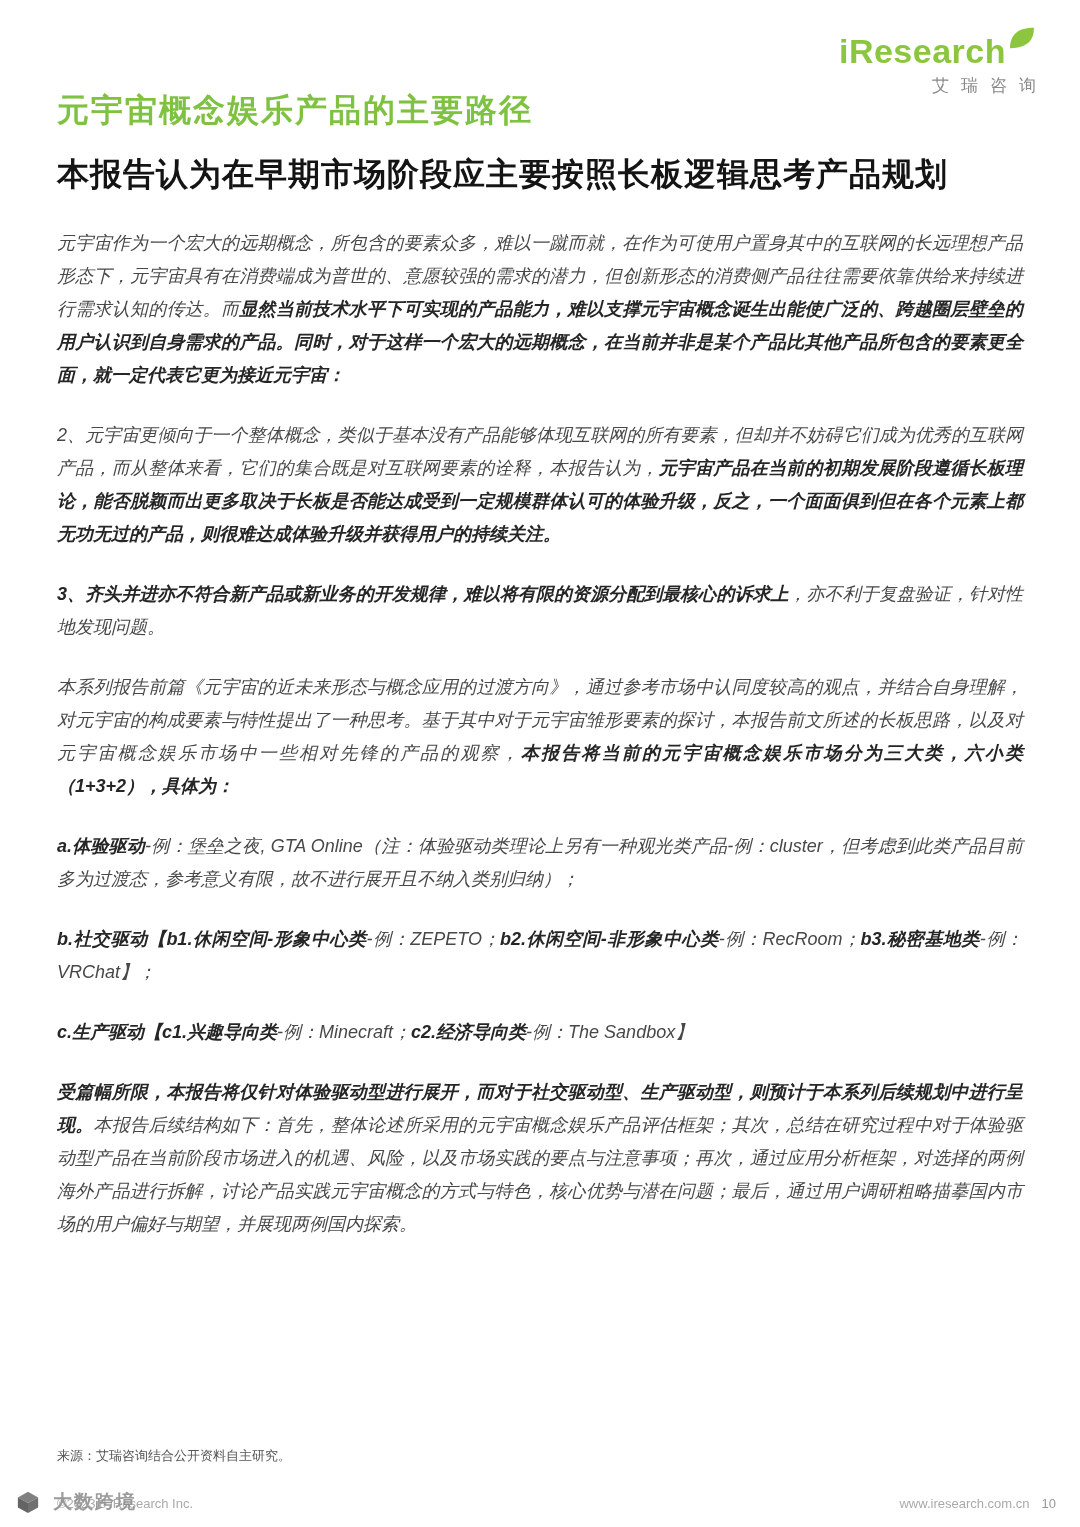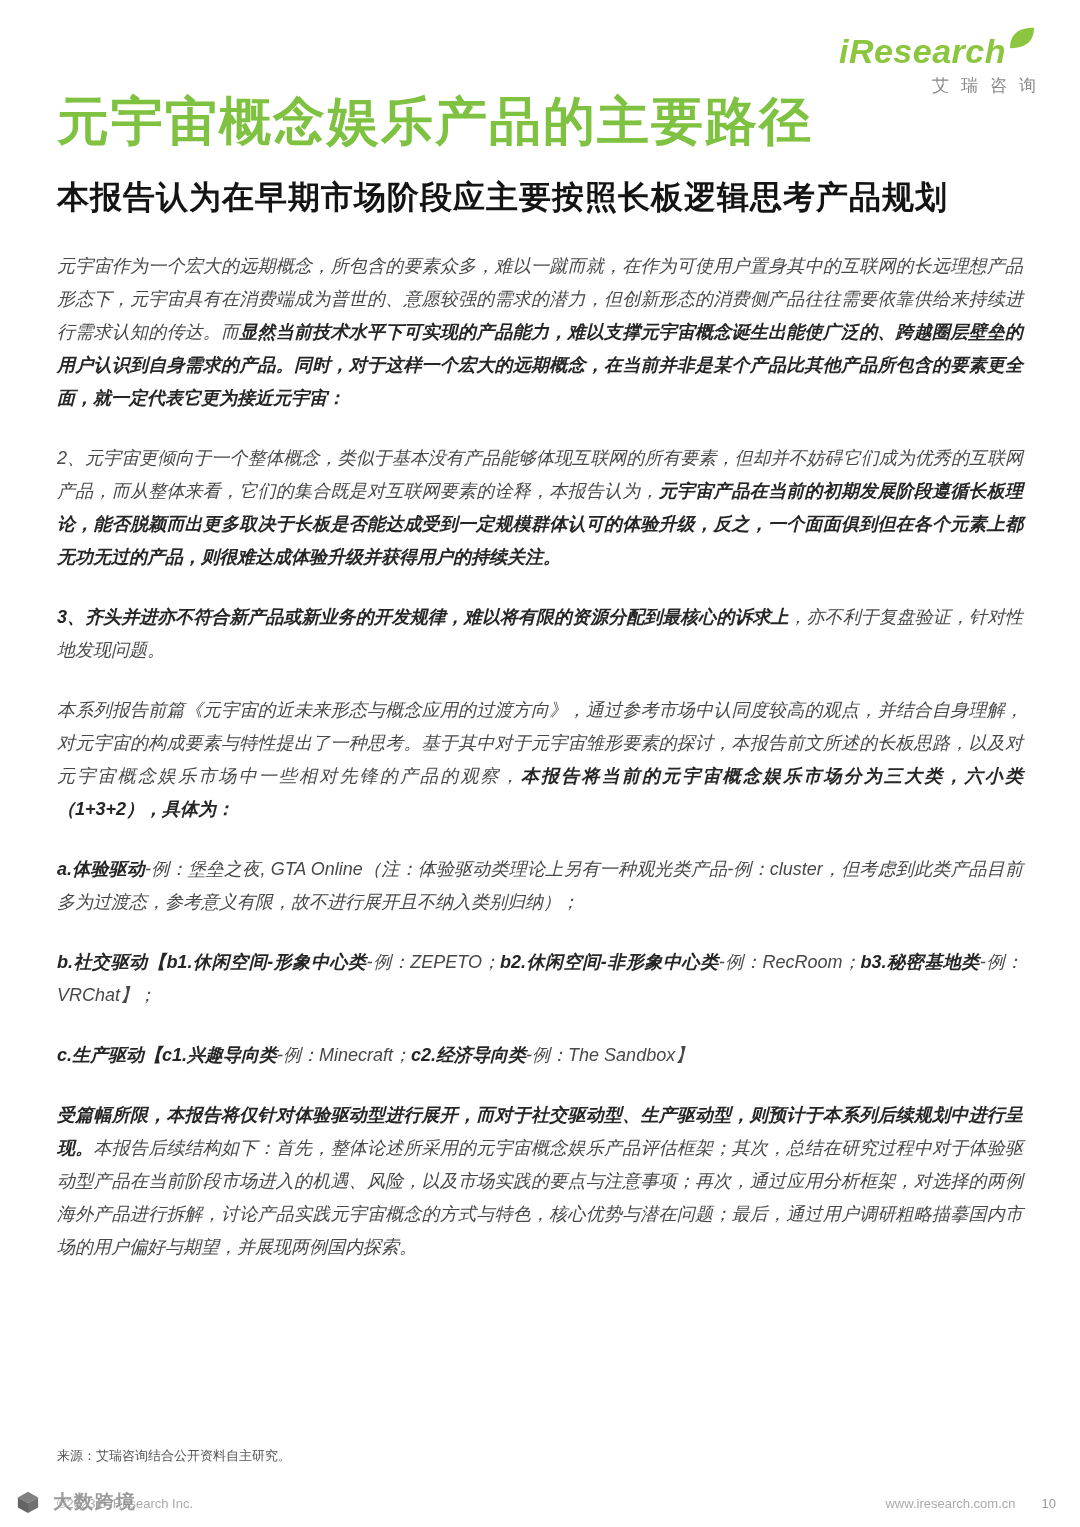--- a/index.html
+++ b/index.html
@@ -6,42 +6,42 @@
   * { margin:0; padding:0; box-sizing:border-box; }
   html, body { background:#ffffff; }
   body {
     width:1080px; height:1527px; position:relative; overflow:hidden;
     font-family:"Liberation Sans","DejaVu Sans",sans-serif;
   }
   .page { width:100%; height:100%; position:relative; padding:92px 57px 0 57px; }
 
   
   .logo { position:absolute; top:34px; right:44px; text-align:right; }
-  .logo-top { display:flex; align-items:flex-start; justify-content:flex-end;font-style:italic; }
+  .logo-top { display:flex; align-items:flex-start; justify-content:flex-end; }
   .logo-word { font-size:34px; font-weight:700; color:#8CC63F; letter-spacing:0.5px; line-height:1; }
   .leaf { margin-left:2px; margin-top:-8px; }
   .logo-cn { font-size:17px; color:#8a8a8a; letter-spacing:12px; margin-right:-12px; margin-top:6px; font-weight:500; }
 
   
-  .title { font-size:52px; color:#7FC242; font-weight:700; letter-spacing:2px; line-height:1.15; margin-bottom:26px; }
+  .title { font-size:32px; color:#7FC242; font-weight:700; letter-spacing:2px; line-height:1.15; margin-bottom:26px; }
   .subtitle { font-size:32px; color:#141414; font-weight:700; letter-spacing:1px; line-height:1.2; margin-bottom:34px; }
 
   
   .body-text { font-size:18px; line-height:33px; color:#484848; text-align:justify;font-style:italic; }
   .para { margin-bottom:27px; }
   .para .b { font-weight:700; color:#262626; }
 
   
   .source { position:absolute; left:57px; right:44px; bottom:62px; font-size:13px; color:#555555; }
   .footer-bar {
     position:absolute; left:57px; right:24px; bottom:16px;
     display:flex; justify-content:space-between; align-items:center;
     font-size:13px; color:#aaaaaa;
   }
-  .footer-right { display:flex; align-items:center; gap:26px; }
+  .footer-right { display:flex; align-items:center; gap:12px; }
   .page-number { color:#999999; }
 
   
   .watermark { position:absolute; left:16px; bottom:12px; display:flex; align-items:center; gap:13px; opacity:0.85; }
   .watermark-text {
     font-size:19px; font-weight:700; color:#8a8a8a; letter-spacing:2px;
     text-shadow:0 0 1px #ffffff;
   }
 </style>
 </head>

